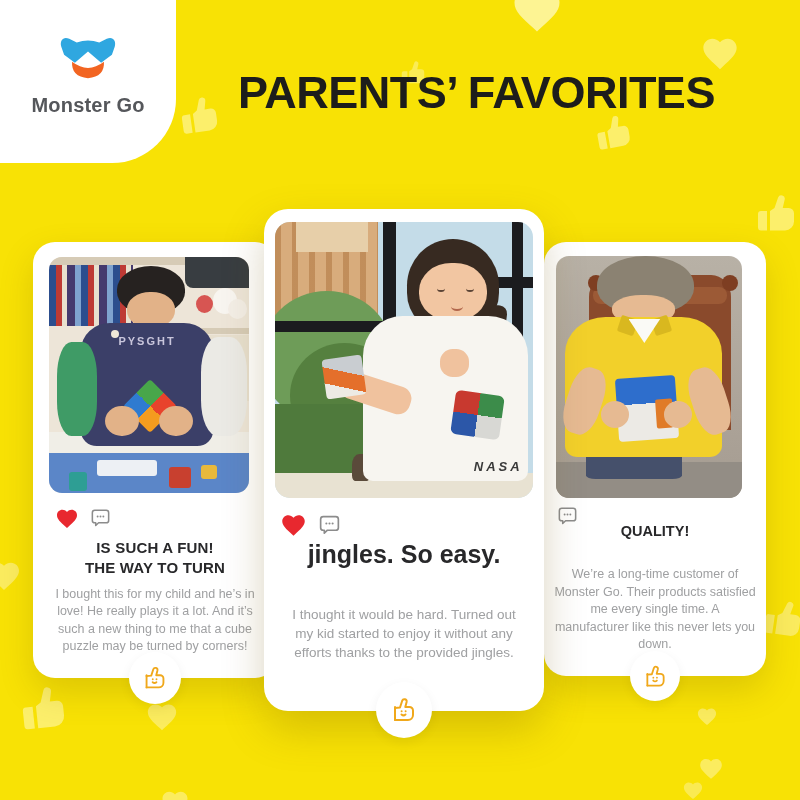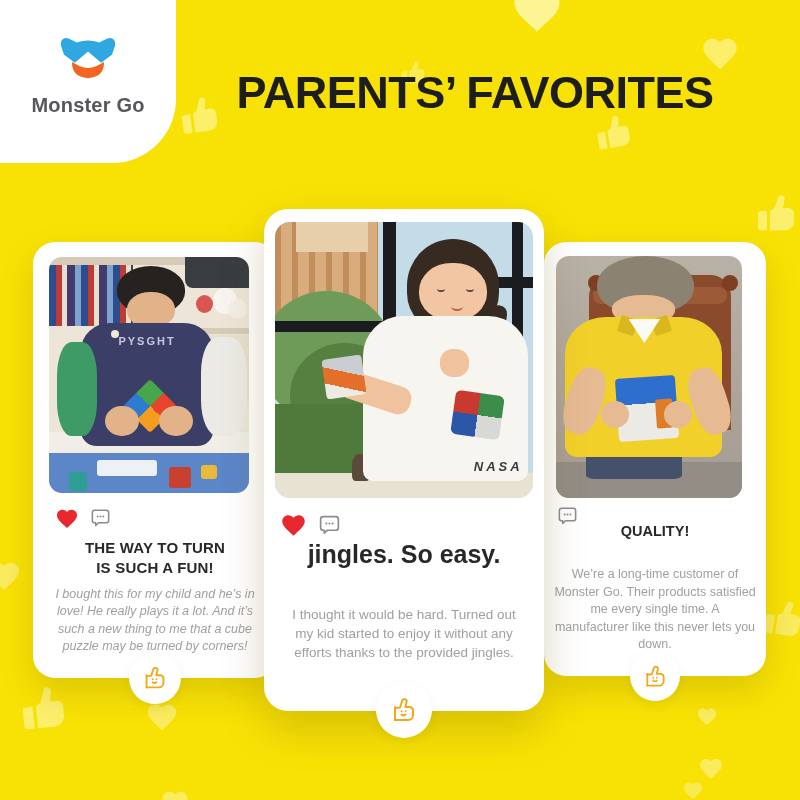--- a/index.html
+++ b/index.html
@@ -11,21 +11,21 @@
   .pat svg{display:block;}
 
   
   .logo-panel{position:absolute;left:0;top:0;width:176px;height:163px;background:#FFFFFF;
     border-bottom-right-radius:64px;z-index:3;}
   .logo-mark{position:absolute;left:58px;top:33px;width:60px;height:52px;}
   .brand-name{position:absolute;left:0;top:94px;width:176px;text-align:center;
     font-size:20px;font-weight:bold;color:#55575B;letter-spacing:.2px;}
 
   
-  .header{position:absolute;left:222px;top:68px;width:506px;text-align:center;z-index:3;}
+  .header{position:absolute;left:238px;top:68px;width:506px;text-align:left;z-index:3;}
   .header h1{margin:0;font-size:45px;line-height:1.12;font-weight:bold;color:#1D1D1B;letter-spacing:-.5px;}
   .header p{margin:12px 0 0 0;font-size:33px;line-height:1.1;font-weight:600;color:#242424;}
 
   
   .card{position:absolute;background:#FFFFFF;border-radius:22px;
     box-shadow:0 14px 34px rgba(110,85,0,.20);padding-left:12px;}
   .card-left{left:33px;top:242px;width:232px;height:436px;z-index:1;}
   .card-mid{left:264px;top:209px;width:268px;height:502px;z-index:2;border-radius:24px;
     box-shadow:0 18px 42px rgba(110,85,0,.25);}
   .card-right{left:544px;top:242px;width:210px;height:434px;z-index:1;}
@@ -41,21 +41,21 @@
   .ir-mid{left:16px;top:303px;}
   .ir-right{left:12px;top:262px;}
 
   .card-title{position:absolute;left:0;width:100%;text-align:center;font-weight:bold;color:#28282A;margin:0;}
   .ct-left{top:296px;font-size:15px;line-height:1.3;letter-spacing:.2px;}
   .ct-mid{top:331px;font-size:25px;line-height:1.18;}
   .ct-right{top:280px;font-size:14.5px;line-height:1.3;}
   .card-title span{display:block;}
 
   .card-body{position:absolute;text-align:center;color:#9FA0A2;margin:0;}
-  .cb-left{left:14px;right:14px;top:344px;font-size:12.5px;line-height:1.38;font-style:italic;}
+  .cb-left{left:14px;right:14px;top:344px;font-size:12.5px;line-height:1.38;}
   .cb-mid{left:18px;right:18px;top:397px;font-size:13.5px;line-height:1.4;}
   .cb-right{left:10px;right:10px;top:324px;font-size:12.5px;line-height:1.4;}
 
   .badge{position:absolute;left:50%;transform:translateX(-50%);background:#fff;border-radius:50%;
     display:flex;align-items:center;justify-content:center;box-shadow:0 4px 12px rgba(0,0,0,.06);}
   .bd-left{bottom:-26px;width:52px;height:52px;}
   .bd-mid{bottom:-27px;width:56px;height:56px;}
   .bd-right{bottom:-25px;width:50px;height:50px;}
 
   
@@ -265,22 +265,22 @@
       <svg width="23" height="23" viewBox="0 0 24 24">
           <g fill="none" stroke="#8C8C8C" stroke-width="1.6" stroke-linejoin="round">
             <path d="M6 4.5h12A2.5 2.5 0 0 1 20.5 7v8a2.5 2.5 0 0 1-2.5 2.5h-8l-3 2.8v-2.8H6A2.5 2.5 0 0 1 3.5 15V7 A2.5 2.5 0 0 1 6 4.5Z"></path>
           </g>
           <circle cx="9" cy="11" r="1" fill="#8C8C8C"></circle>
           <circle cx="12" cy="11" r="1" fill="#8C8C8C"></circle>
           <circle cx="15" cy="11" r="1" fill="#8C8C8C"></circle>
         </svg>
     </div>
     <h3 class="card-title ct-left">
+      <span>IS SUCH A FUN!</span>
       <span>THE WAY TO TURN</span>
-      <span>IS SUCH A FUN!</span>
     </h3>
     <p class="card-body cb-left">I bought this for my child and he’s in love! He really plays it a lot. And it’s such a new thing to me that a cube puzzle may be turned by corners!</p>
     <div class="badge bd-left">
       <svg width="30" height="30" viewBox="0 0 32 32">
           <g fill="none" stroke="#F0A81B" stroke-width="2" stroke-linecap="round" stroke-linejoin="round">
             <path d="M7 13v13"></path>
             <path d="M7 26h13a5 5 0 0 0 5-5v-4.5a3.5 3.5 0 0 0-3.5-3.5h-4.2l1.3-5a2.3 2.3 0 0 0-4.4-1.3l-2.2 6.8L7 14"></path>
             <path d="M13.5 20.5q2 1.8 4 0"></path>
           </g>
           <circle cx="13.6" cy="17.3" r="1" fill="#F0A81B"></circle>

